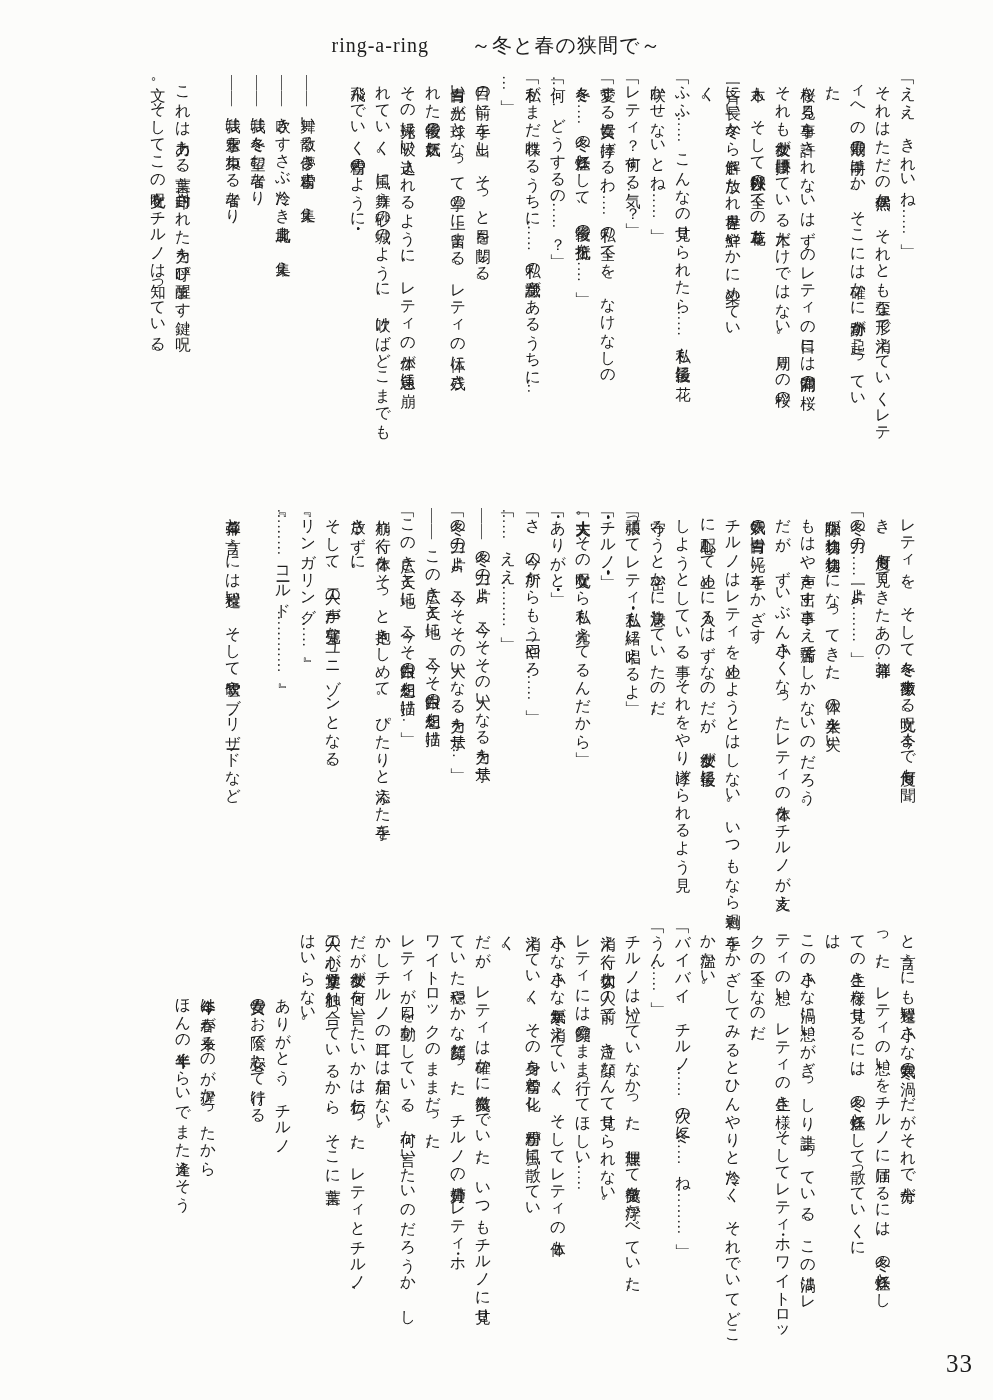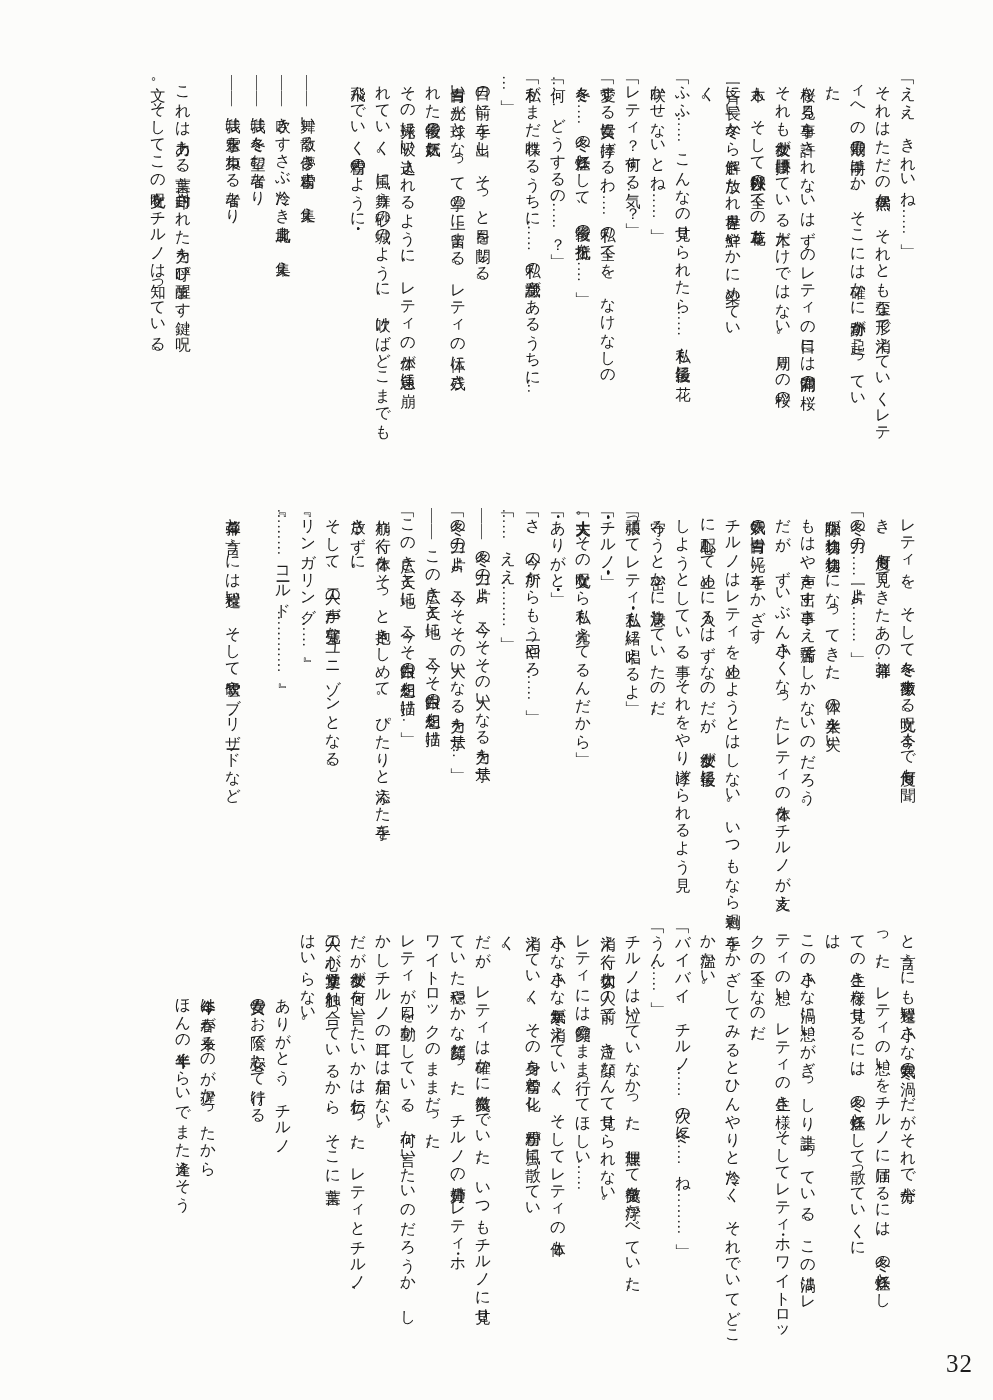--- a/index.html
+++ b/index.html
@@ -50,21 +50,22 @@
     right: 20px;
     bottom: 22px;
     font-size: 25px;
     letter-spacing: 1px;
   }
 </style>
 </head>
 <body>
 
 <div class="page">
+  <div class="header">ring-a-ring　　～冬と春の狭間で～</div>
 
   <div class="bands">
     <div class="band band-1"><div class="tline">「ええ、きれいね ……」</div><div class="tline">それはただの偶然か、それとも歪な形で消えていくレテ</div><div class="tline">ィへの最期の手向けか。そこには確かに奇跡が起こってい</div><div class="tline">た。</div><div class="tline">桜を見る事を許されないはずのレティの目には満開の桜。</div><div class="tline">それも彼女が腰掛けている木だけではない。周りの桜の</div><div class="tline">木も、そして桜以外の全ての草花も。</div><div class="tline">一斉に長い冬から解き放たれ世界を鮮やかに染めてい</div><div class="tline">く。</div><div class="tline">「ふふ……こんなの見せられたら……私も最後に一花</div><div class="tline">咲かせないとね ……」</div><div class="tline">「レティ？何する気…？」</div><div class="tline">「愛する貴女に捧げるわ……私の全てを、なけなしの</div><div class="tline">冬を……冬の妖怪として、最後の抵抗を……」</div><div class="tline">「何……どうするの……？」</div><div class="tline">「私がまだ喋れるうちに……私の意識があるうちに…</div><div class="tline">…」</div><div class="tline">目の前に手を出し、そっと目を閉じる。</div><div class="tline">青白い光が球となって掌の上に留まる。レティの体に残さ</div><div class="tline">れた最後の妖気だ。</div><div class="tline">その光球に吸い込まれるように、レティの体が急速に崩</div><div class="tline">れていく。風に舞う砂の城のように、吹けばどこまでも</div><div class="tline">飛んでいく粉雪のように・・・</div><div class="tline">　</div><div class="tline">――舞い散る儚き粉雪よ　集え</div><div class="tline">――吹きすさぶ冷たき北風よ　集え</div><div class="tline">――我は冬を望む者なり</div><div class="tline">――我は氷雪を束ねる者なり</div><div class="tline">　</div><div class="tline">これは力ある言葉、封印された力を呼び醒ます鍵、呪</div><div class="tline">文。そしてこの呪文をチルノは知っている。</div></div>
     <div class="band band-2"><div class="tline">レティを、そして冬を象徴する呪文。今まで何度も聞</div><div class="tline">き、何度も見てきたあの弾幕 …</div><div class="tline">「冬の力の……一片よ………」</div><div class="tline">詠唱が途切れ途切れになってきた。体の大半を失い、</div><div class="tline">もはや声を出す事さえ苦痛でしかないのだろう。</div><div class="tline">だが、ずいぶん小さくなったレティの体をチルノが支え、</div><div class="tline">妖気の青白い光に手をかざす。</div><div class="tline">チルノはレティを止めようとはしない。いつもなら過剰</div><div class="tline">に心配して止めに入るはずなのだが、彼女が最後に</div><div class="tline">しようとしている事、それをやり遂げられるよう見</div><div class="tline">守ろうと密かに決意していたのだ。</div><div class="tline">「頑張ってレティ・・・私も一緒に唱えるよ」</div><div class="tline">「・・・・チルノ・・・・・・」</div><div class="tline">「大丈夫。その呪文なら私も覚えてるんだから」</div><div class="tline">「・・ありがと・・・・」</div><div class="tline">「さ、今の所からもう一回やろ……」</div><div class="tline">「……ええ ………」</div><div class="tline">――冬の力の一片よ　今こそその大いなる力を示せ</div><div class="tline">「冬の力の一片よ、今こそその大いなる力を示せ…」</div><div class="tline">――この広き天と地に　今こそ白銀の幻想を描け</div><div class="tline">「この広き天と地に、今こそ白銀の幻想を描け…」</div><div class="tline">崩れ行く体をそっと抱きしめて。ぴたりと添えた手を</div><div class="tline">放さずに。</div><div class="tline">そして、二人の声が完璧なユニゾンとなる。</div><div class="tline">『リンガリング……』</div><div class="tline">『………コールド…………』</div><div class="tline">　</div><div class="tline">弾幕と言うには程遠い、そして吹雪やブリザードなど</div></div>
     <div class="band band-3"><div class="tline">と言うにも程遠い小さな寒気の渦。だがそれで十分だ</div><div class="tline">った。レティの想いをチルノに届けるには。冬の妖怪とし</div><div class="tline">ての生き様を見せるには。冬の妖怪として散っていくに</div><div class="tline">は。</div><div class="tline">この小さな渦に想いがぎっしり詰まっている。この渦はレ</div><div class="tline">ティの想い、レティの生き様、そしてレティ・ホワイトロッ</div><div class="tline">クの全てなのだ。</div><div class="tline">手をかざしてみるとひんやりと冷たく、それでいてどこ</div><div class="tline">か温かい。</div><div class="tline">「バイバイ、チルノ……次の冬に……ね ………」</div><div class="tline">「うん……」</div><div class="tline">チルノは泣いていなかった。無理して微笑を浮かべていた。</div><div class="tline">消え行く大切な人の前で、泣き顔なんて見せられない。</div><div class="tline">レティには笑顔のまま行ってほしい……</div><div class="tline">小さな小さな寒気が消えていく。そしてレティの体も</div><div class="tline">消えていく。その身を粉雪と化し、粉雪が風に散ってい</div><div class="tline">く。</div><div class="tline">だが、レティは確かに微笑んでいた。いつもチルノに見せ</div><div class="tline">ていた穏やかな笑顔だった。チルノの姉貴分、レティ・ホ</div><div class="tline">ワイトロックのままだった。</div><div class="tline">レティが口を動かしている。何か言いたいのだろうか、し</div><div class="tline">かしチルノの耳には届かない。</div><div class="tline">だが彼女が何を言いたいかは伝わった。レティとチルノ、</div><div class="tline">二人の心が文字通り触れ合っているから。そこに言葉</div><div class="tline">はいらない。</div><div class="tline">　　　　ありがとう、チルノ</div><div class="tline">　　　　貴女のお陰で安心して行ける</div><div class="tline">　</div><div class="tline">　　　　今年は春が来るのが遅かったから</div><div class="tline">　　　　ほんの半年くらいでまた逢えそう</div></div>
   </div>
 
-  <div class="pagenum">32</div>
+  <div class="pagenum">33</div>
 </div>
 
 </body></html>

